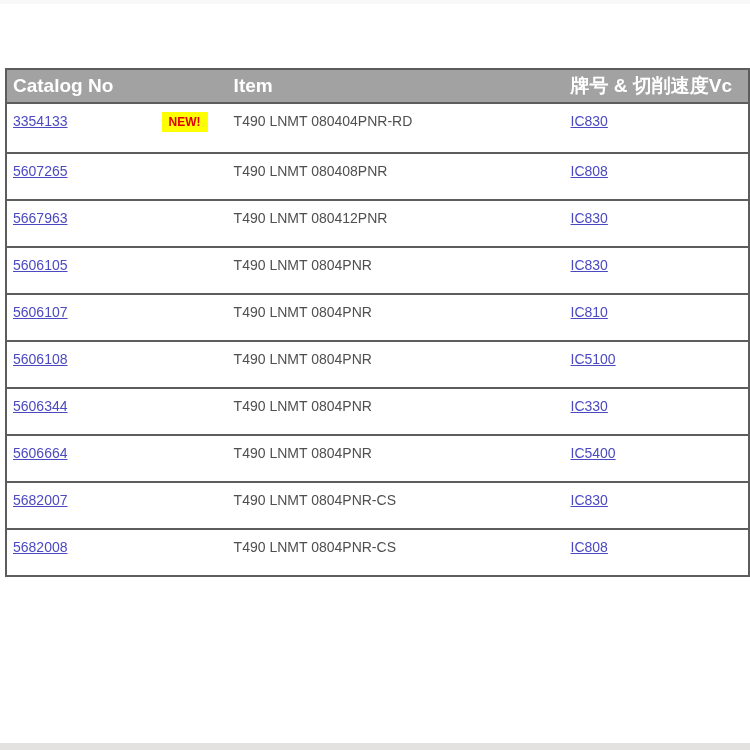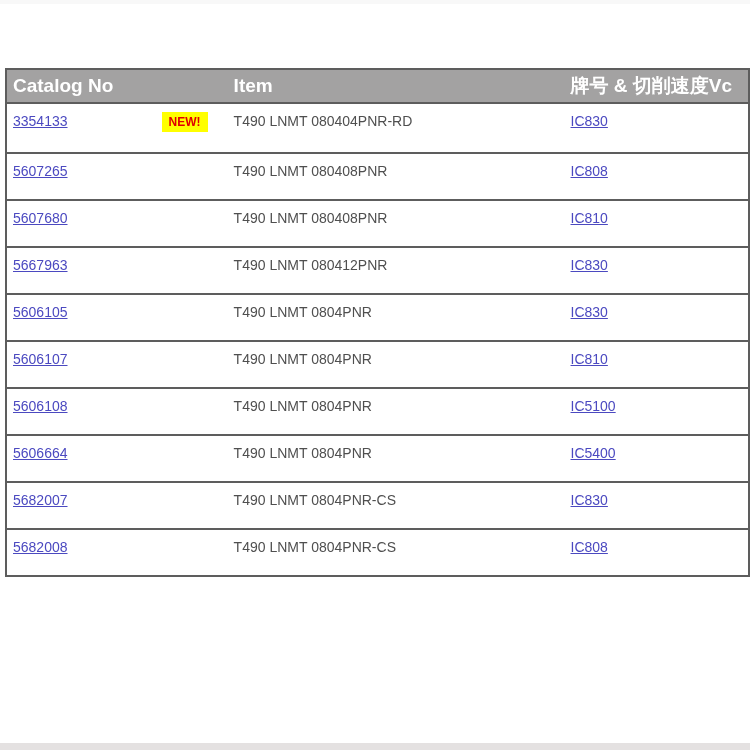--- a/index.html
+++ b/index.html
@@ -117,77 +117,77 @@
       <div class="cat-wrap">
         <a class="link">5607265</a>
 
       </div>
     </td>
     <td class="col2"><span class="item-text">T490 LNMT 080408PNR</span></td>
     <td class="col3"><a class="link">IC808</a></td>
   </tr>
 
 
-  <tr>
-    <td class="col1">
-      <div class="cat-wrap">
-        <a class="link">5607680</a>
-
-      </div>
-    </td>
-    <td class="col2"><span class="item-text">T490 LNMT 080408PNR</span></td>
+
+  <tr>
+    <td class="col1">
+      <div class="cat-wrap">
+        <a class="link">5667963</a>
+
+      </div>
+    </td>
+    <td class="col2"><span class="item-text">T490 LNMT 080412PNR</span></td>
+    <td class="col3"><a class="link">IC830</a></td>
+  </tr>
+
+
+  <tr>
+    <td class="col1">
+      <div class="cat-wrap">
+        <a class="link">5606105</a>
+
+      </div>
+    </td>
+    <td class="col2"><span class="item-text">T490 LNMT 0804PNR</span></td>
+    <td class="col3"><a class="link">IC830</a></td>
+  </tr>
+
+
+  <tr>
+    <td class="col1">
+      <div class="cat-wrap">
+        <a class="link">5606107</a>
+
+      </div>
+    </td>
+    <td class="col2"><span class="item-text">T490 LNMT 0804PNR</span></td>
     <td class="col3"><a class="link">IC810</a></td>
   </tr>
 
   <tr>
     <td class="col1">
       <div class="cat-wrap">
-        <a class="link">5667963</a>
-
-      </div>
-    </td>
-    <td class="col2"><span class="item-text">T490 LNMT 080412PNR</span></td>
-    <td class="col3"><a class="link">IC830</a></td>
-  </tr>
-
-
-  <tr>
-    <td class="col1">
-      <div class="cat-wrap">
-        <a class="link">5606105</a>
-
-      </div>
-    </td>
-    <td class="col2"><span class="item-text">T490 LNMT 0804PNR</span></td>
-    <td class="col3"><a class="link">IC830</a></td>
-  </tr>
-
-
-  <tr>
-    <td class="col1">
-      <div class="cat-wrap">
-        <a class="link">5606107</a>
-
-      </div>
-    </td>
-    <td class="col2"><span class="item-text">T490 LNMT 0804PNR</span></td>
-    <td class="col3"><a class="link">IC810</a></td>
-  </tr>
-
-  <tr>
-    <td class="col1">
-      <div class="cat-wrap">
         <a class="link">5606108</a>
 
       </div>
     </td>
     <td class="col2"><span class="item-text">T490 LNMT 0804PNR</span></td>
     <td class="col3"><a class="link">IC5100</a></td>
   </tr>
 
+  <tr>
+    <td class="col1">
+      <div class="cat-wrap">
+        <a class="link">5606344</a>
+
+      </div>
+    </td>
+    <td class="col2"><span class="item-text">T490 LNMT 0804PNR</span></td>
+    <td class="col3"><a class="link">IC330</a></td>
+  </tr>
 
   <tr>
     <td class="col1">
       <div class="cat-wrap">
         <a class="link">5606664</a>
 
       </div>
     </td>
     <td class="col2"><span class="item-text">T490 LNMT 0804PNR</span></td>
     <td class="col3"><a class="link">IC5400</a></td>

